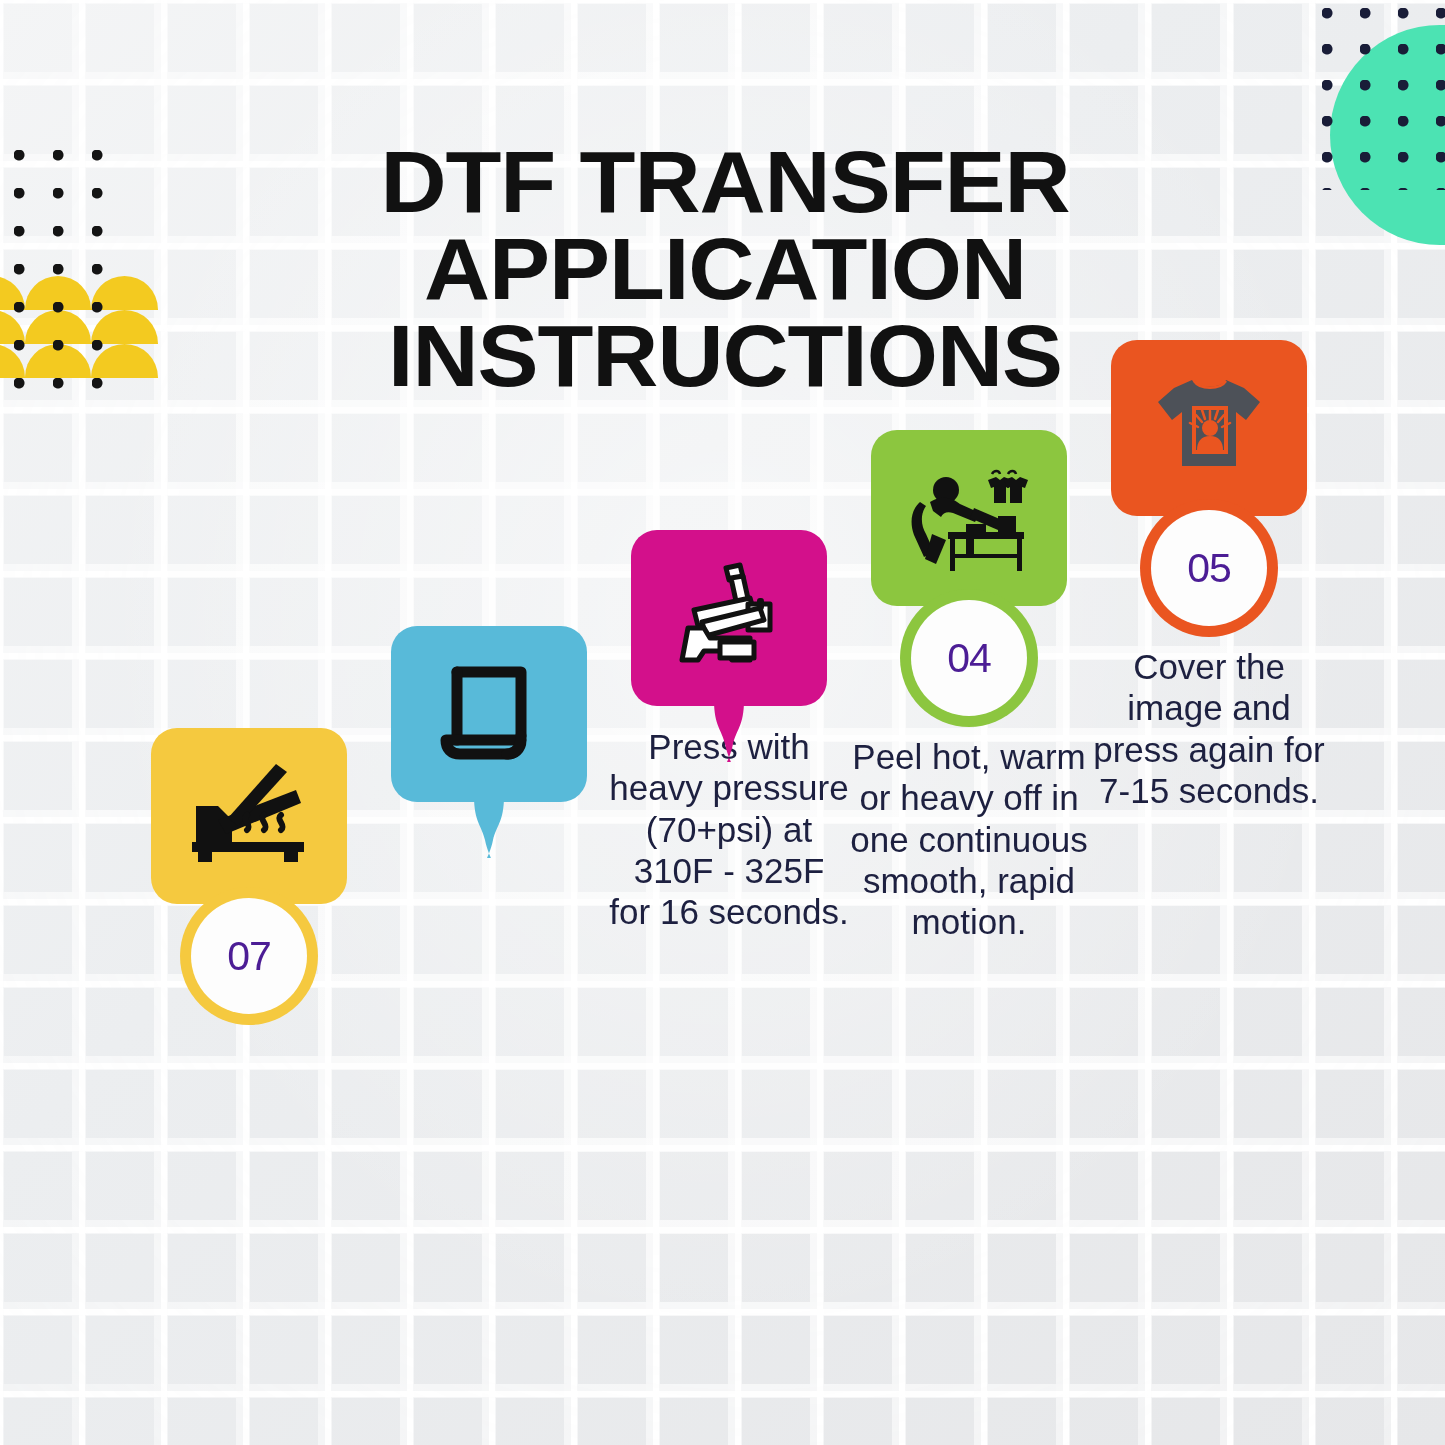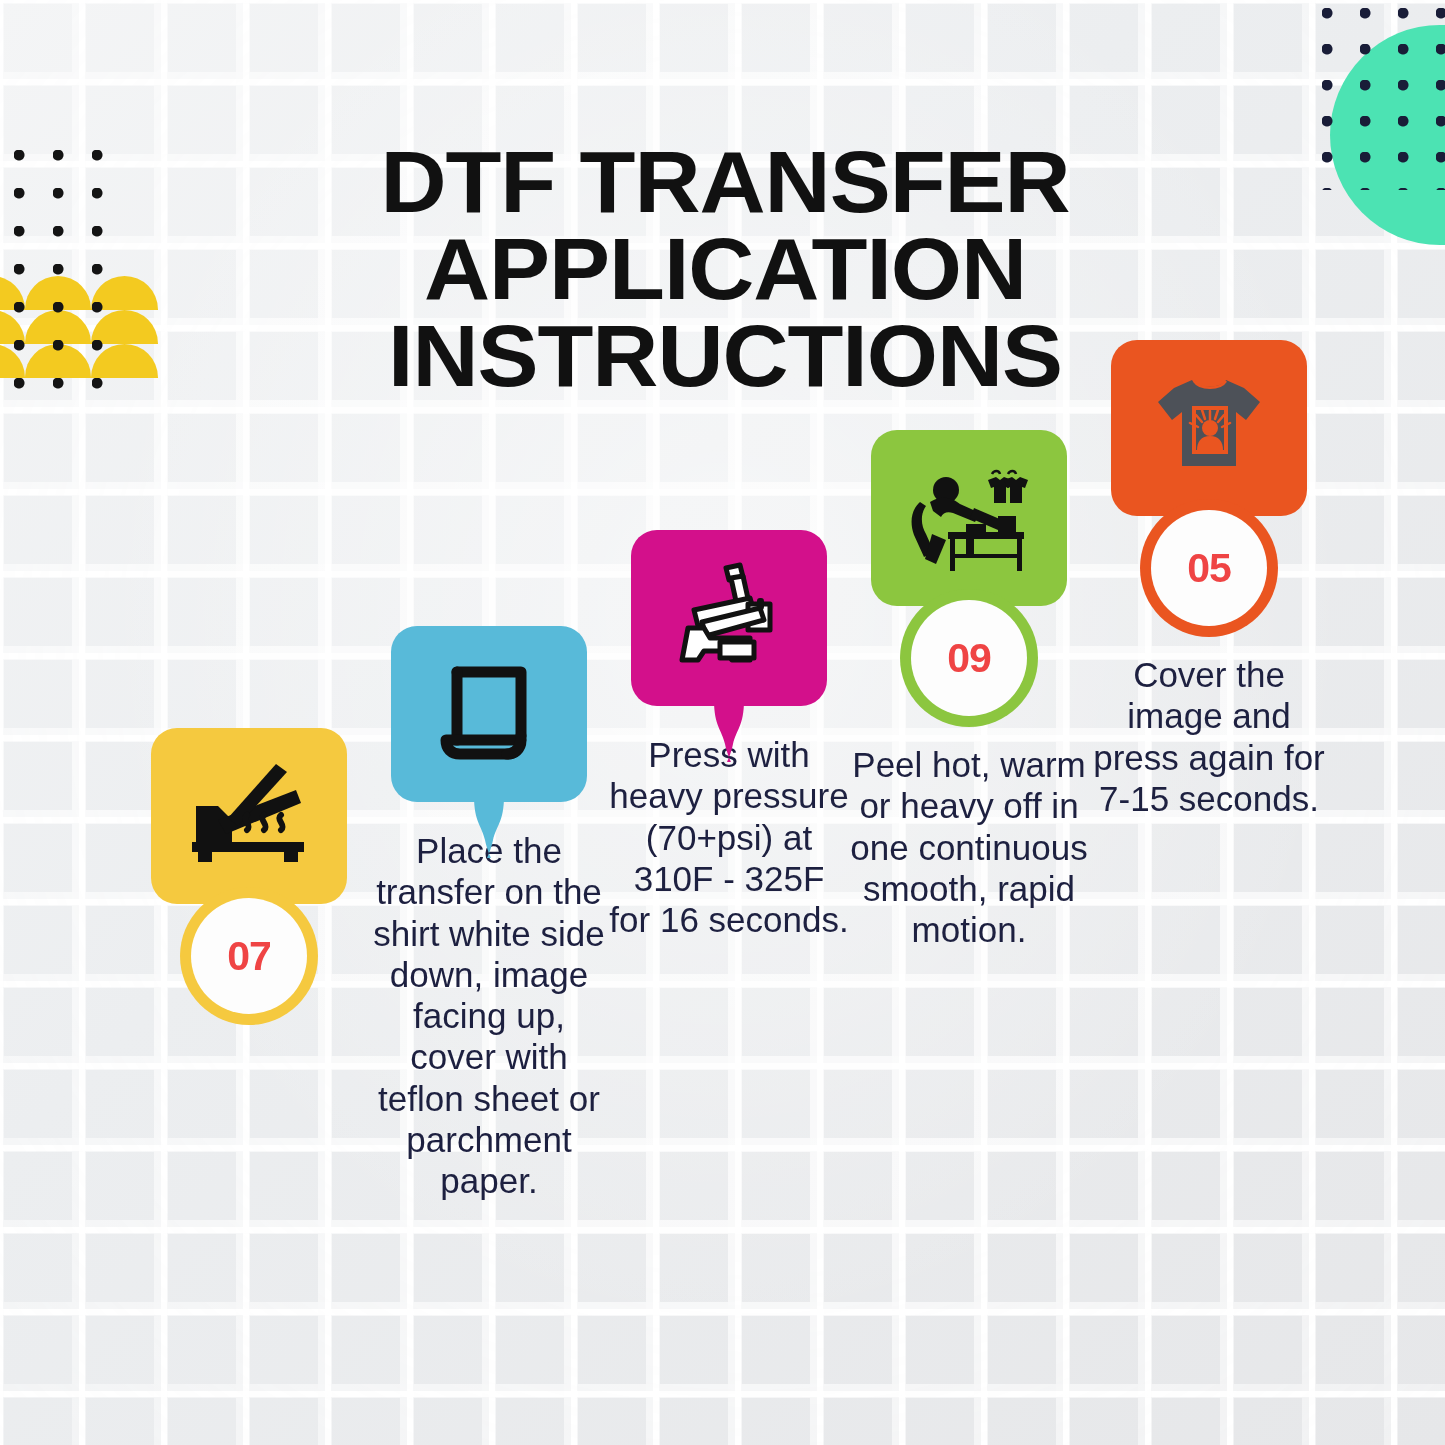--- a/index.html
+++ b/index.html
@@ -106,27 +106,27 @@
     position:relative;
     width:116px;height:116px;
     margin:-6px auto 0;
     border-radius:50%;
     background:#fdfdfd;
     display:flex;align-items:center;justify-content:center;
     z-index:3;
   }
   .pin-num{
     font-family:"Liberation Sans", sans-serif;
-    font-weight:bold;
+    font-weight:normal;
     font-size:41px;
-    color:#ef4444;
+    color:#4c1d95;
     letter-spacing:-1px;
   }
   .step-text{
-    margin:28px auto 0;
+    margin:20px auto 0;
     width:240px;
     text-align:center;
     font-family:"Liberation Sans", sans-serif;
     font-size:35px;
     line-height:1.18;
     color:#1d2040;
   }
   .icon-wrap{width:130px;height:120px;display:block;}
   .icon-wrap svg{width:100%;height:100%;display:block;}
 </style>
@@ -199,21 +199,20 @@
         <svg viewBox="0 0 130 120">
           <g fill="none" stroke="#111" stroke-width="11" stroke-linejoin="round" stroke-linecap="round">
             <path d="M33,18 H97 V82"></path>
             <path d="M33,18 V86"></path>
             <path d="M22,86 H97 c0,10 -7,14 -14,14 H36 c-9,0 -14,-5 -14,-14 z"></path>
             <path d="M97,82 c0,11 -5,18 -14,18"></path>
           </g>
         </svg>
       </span>
     </div>
-    <div class="step-text">Place the transfer on the shirt white side down, image facing up, cover with teflon sheet or parchment paper.</div>
   </div>
 
   <div class="step" style="left:604px;top:530px;">
     <svg class="neck" viewBox="0 0 30 62" preserveAspectRatio="none">
       <path d="M0,0 H30 C30,26 22,30 19,44 C17,54 13,62 13,62 H17 C17,62 13,54 11,44 C8,30 0,26 0,0 Z" fill="#d3108b"></path>
     </svg>
     <div class="step-card" style="background:#d3108b;">
       <span class="icon-wrap">
         <svg viewBox="0 0 130 120">
           <g fill="#ffffff" stroke="#111" stroke-width="5" stroke-linejoin="round">
@@ -260,21 +259,21 @@
             <rect x="46" y="81" width="5" height="32"></rect>
             <rect x="113" y="81" width="5" height="32"></rect>
             <rect x="46" y="96" width="72" height="4"></rect>
 
             <path d="M62,66 h20 v8 h-12 v22 h-8 z" fill="#111"></path>
           </g>
         </svg>
       </span>
     </div>
     <div class="pin" style="box-shadow:0 0 0 11px #8cc63f;">
-      <span class="pin-num">09</span>
+      <span class="pin-num">04</span>
     </div>
     <div class="step-text">Peel hot, warm or heavy off in one continuous smooth, rapid motion.</div>
   </div>
 
   <div class="step" style="left:1084px;top:340px;">
     <svg class="neck" viewBox="0 0 30 62" preserveAspectRatio="none">
       <path d="M0,0 H30 C30,26 22,30 19,44 C17,54 13,62 13,62 H17 C17,62 13,54 11,44 C8,30 0,26 0,0 Z" fill="#ea5520"></path>
     </svg>
     <div class="step-card" style="background:#ea5520;">
       <span class="icon-wrap">

